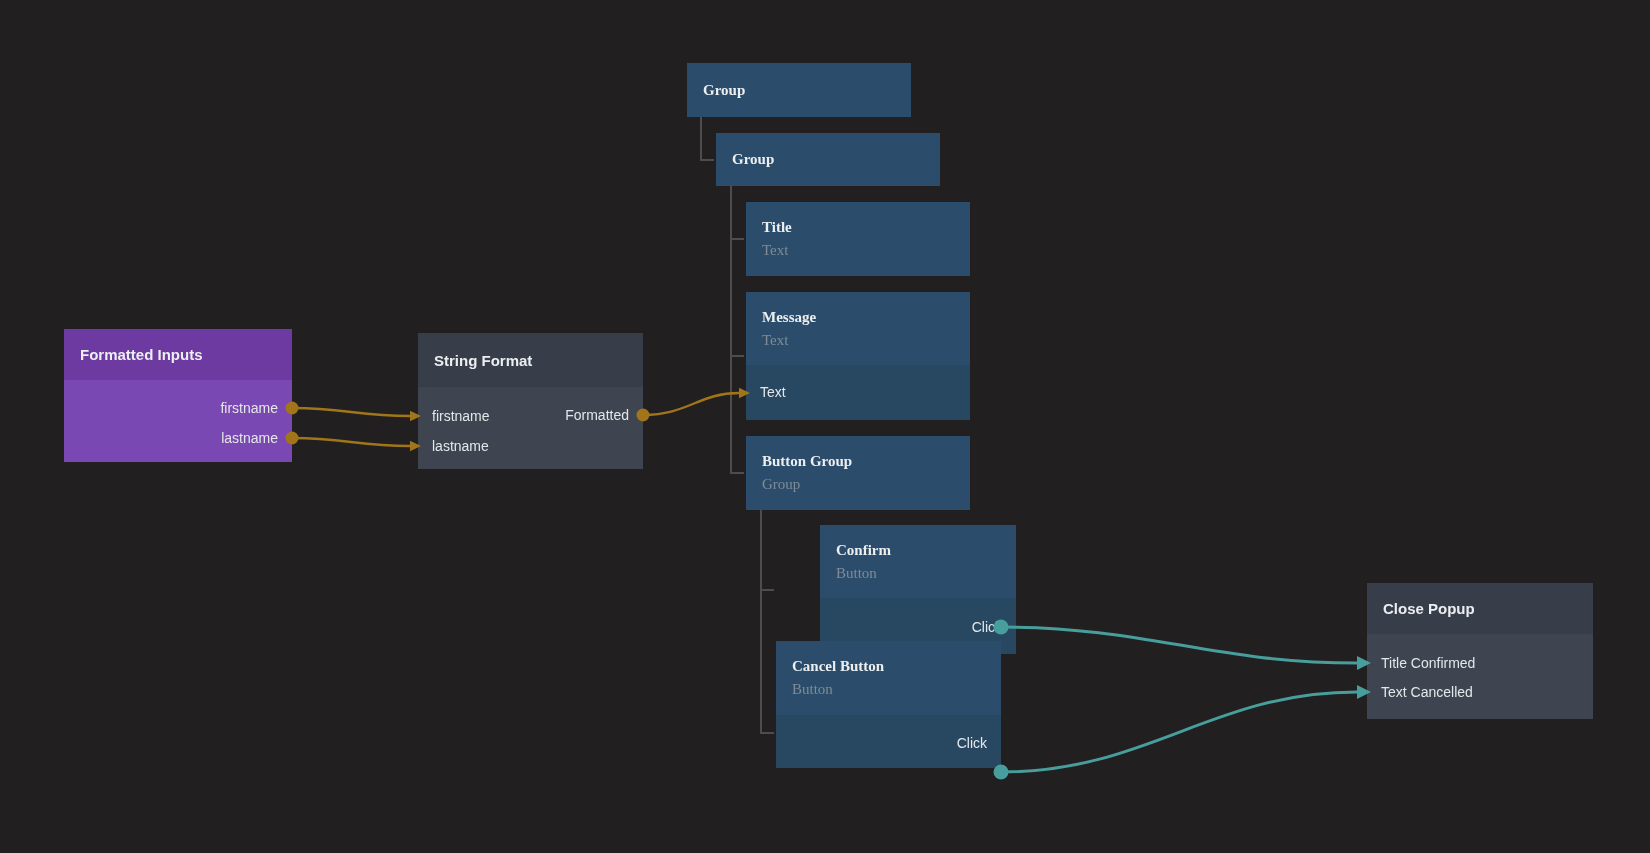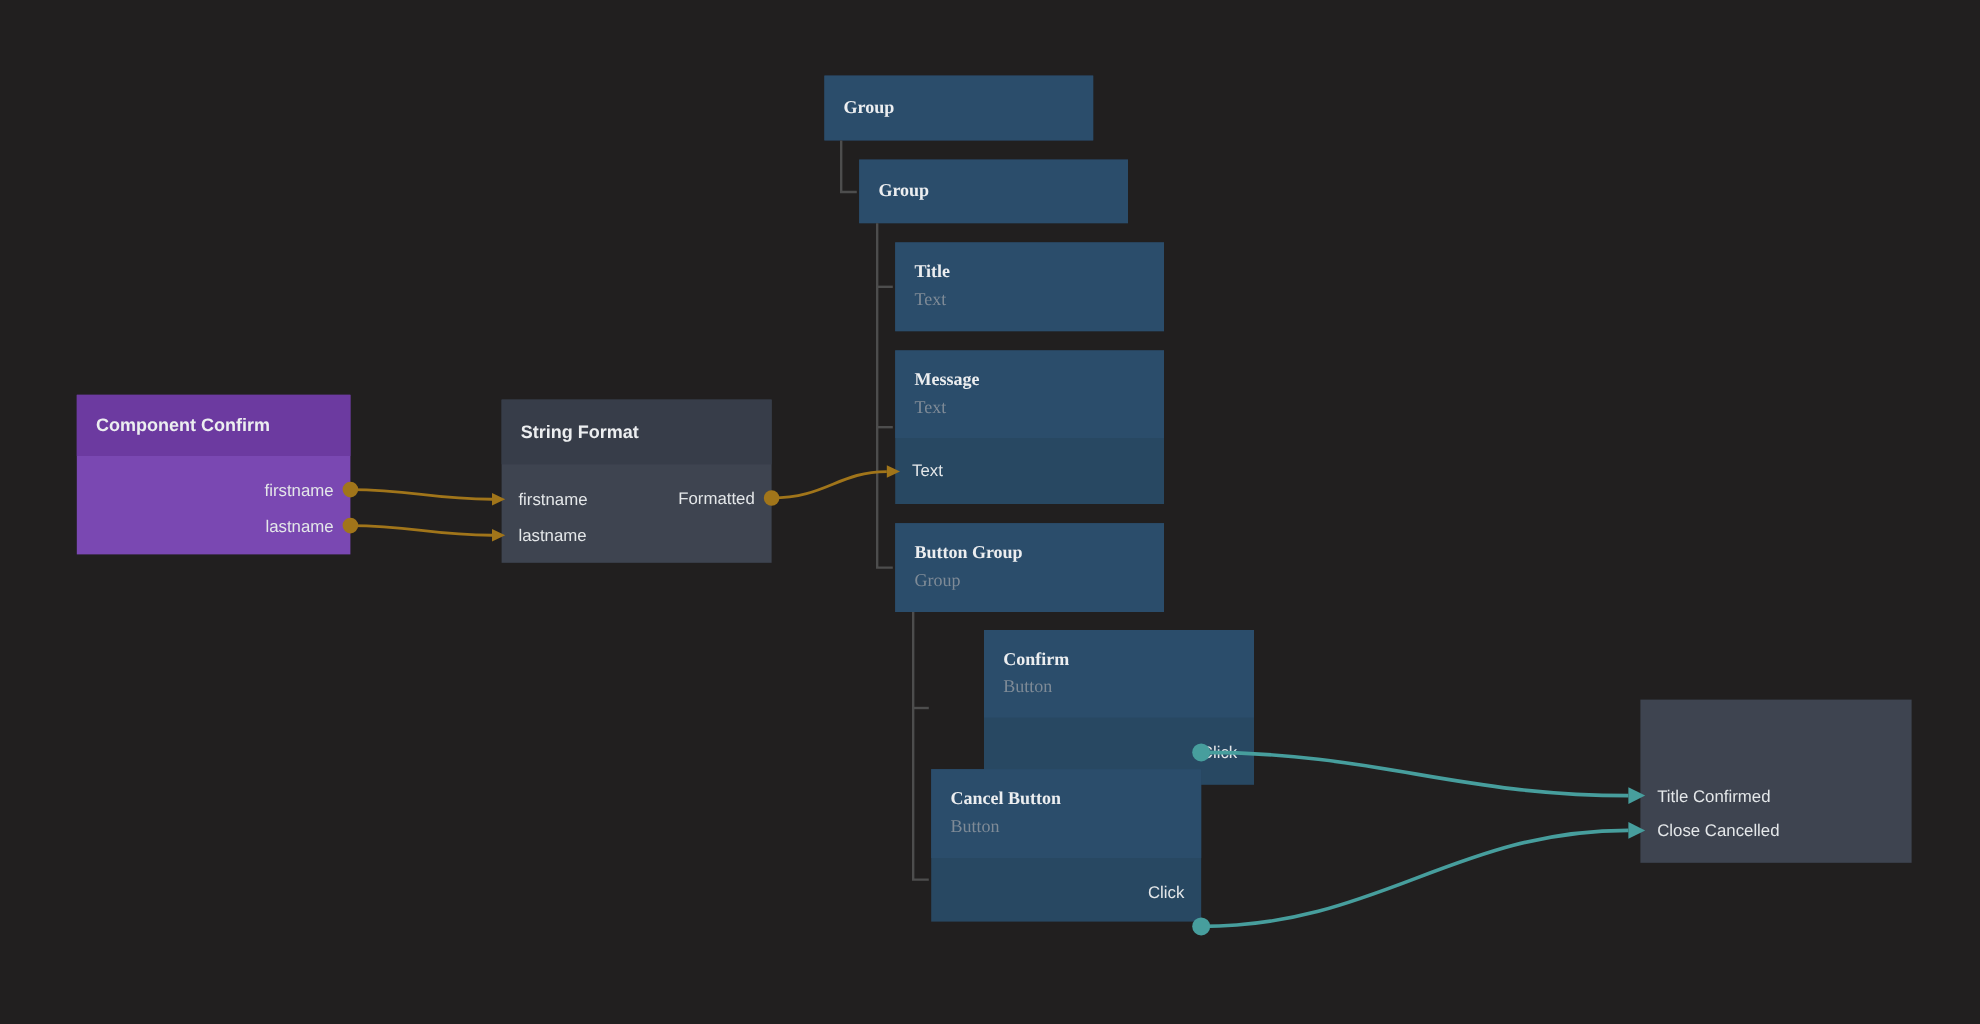--- a/index.html
+++ b/index.html
@@ -31,21 +31,21 @@
   .port.out{text-align:right;}
   #wires{position:absolute;left:0;top:0;pointer-events:none;z-index:10;}
 </style>
 </head>
 <body>
 
 <div id="canvas">
 
   <div class="node purple" style="left:64px;top:329px;width:228px;height:133px;">
     <div class="hdr purple single" style="height:51px;">
-      <span class="title">Component Confirm</span>
+      <span class="title">Formatted Inputs</span>
     </div>
     <div class="port out" style="top:68px;">
       <span>firstname</span>
     </div>
     <div class="port out" style="top:98px;">
       <span>lastname</span>
     </div>
   </div>
 
   <div class="node gray" style="left:418px;top:333px;width:225px;height:136px;">
@@ -92,46 +92,49 @@
     </div>
   </div>
 
   <div class="node blue" style="left:746px;top:436px;width:224px;height:74px;">
     <div class="hdr blue two" style="height:74px;">
       <div class="title">Button Group</div>
       <div class="subtitle">Group</div>
     </div>
   </div>
 
-  <div class="node blue" style="left:820px;top:525px;width:225px;height:129px;">
+  <div class="node blue" style="left:820px;top:525px;width:196px;height:129px;">
     <div class="hdr blue two" style="height:73px;">
       <div class="title">Confirm</div>
       <div class="subtitle">Button</div>
     </div>
     <div class="port out" style="top:91px;">
       <span>Click</span>
     </div>
   </div>
 
   <div class="node blue" style="left:776px;top:641px;width:225px;height:127px;">
     <div class="hdr blue two" style="height:74px;">
       <div class="title">Cancel Button</div>
       <div class="subtitle">Button</div>
     </div>
     <div class="port out" style="top:91px;">
       <span>Click</span>
     </div>
   </div>
 
   <div class="node gray" style="left:1367px;top:583px;width:226px;height:136px;">
+    <div class="hdr gray single" style="height:51px;">
+      <span class="title">Close Popup</span>
+    </div>
     <div class="port in" style="top:69px;">
       <span>Title Confirmed</span>
     </div>
     <div class="port in" style="top:98px;">
-      <span>Close Cancelled</span>
+      <span>Text Cancelled</span>
     </div>
   </div>
 
   <svg id="wires" width="1650" height="853" viewBox="0 0 1650 853">
 
     <path d="M 701 117 L 701 160 L 714 160" fill="none" stroke-width="2" stroke="#4D4D4D"></path>
     <path d="M 731 186 L 731 473 L 744 473" fill="none" stroke-width="2" stroke="#4D4D4D"></path>
     <path d="M 731 239 L 744 239" fill="none" stroke-width="2" stroke="#4D4D4D"></path>
     <path d="M 731 356 L 744 356" fill="none" stroke-width="2" stroke="#4D4D4D"></path>
     <path d="M 761 510 L 761 733 L 774 733" fill="none" stroke-width="2" stroke="#4D4D4D"></path>

